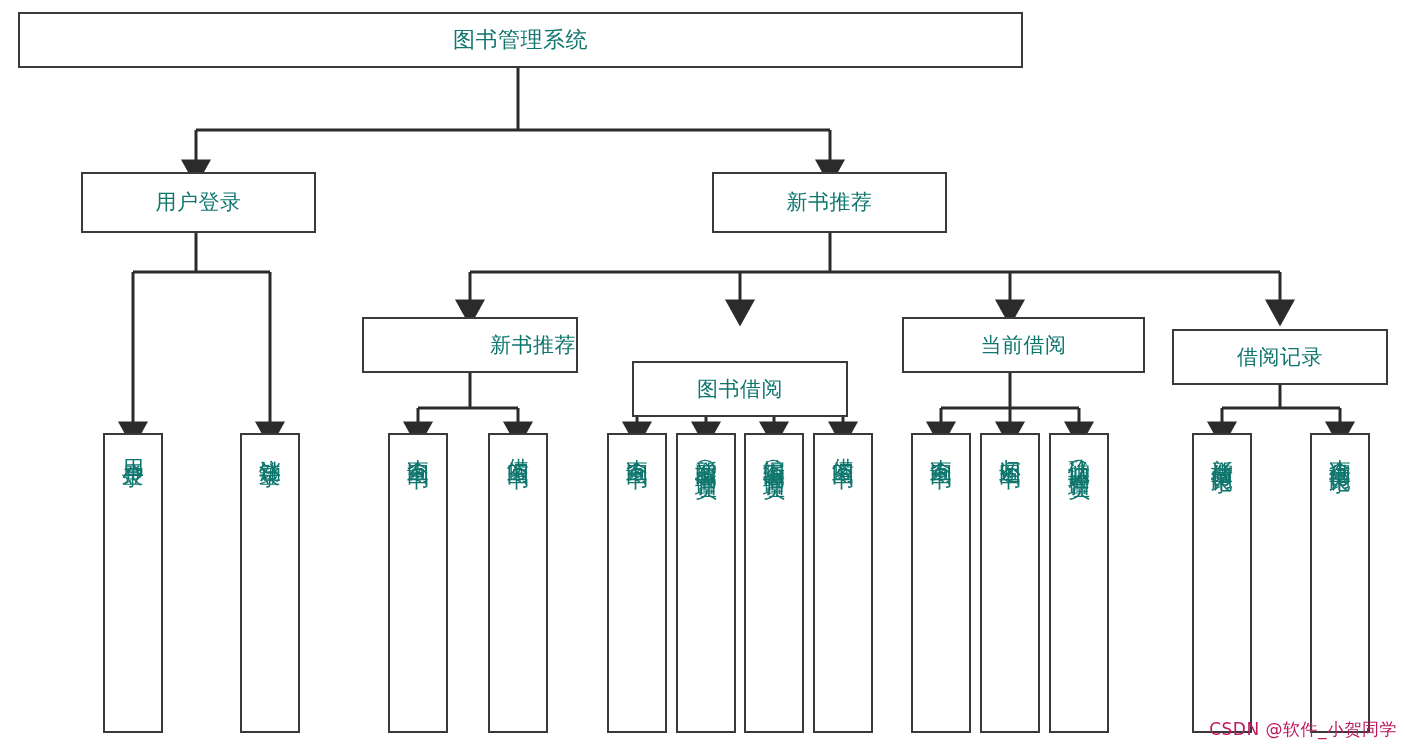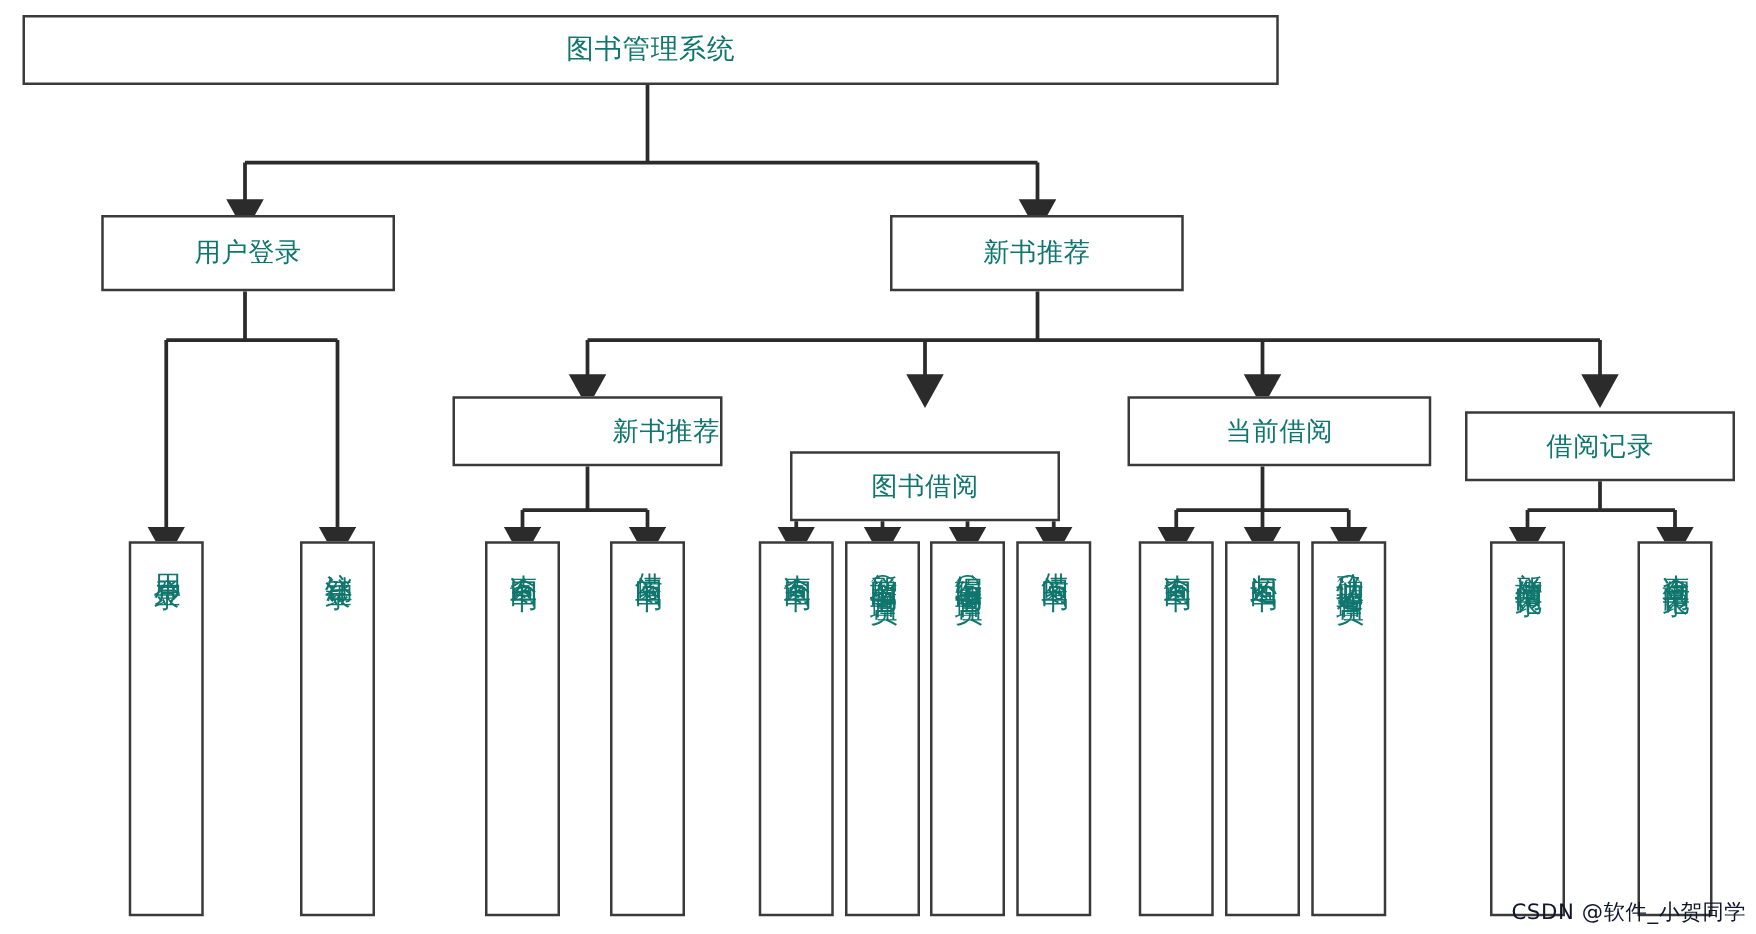--- a/index.html
+++ b/index.html
@@ -54,21 +54,21 @@
     font-size:22px;
     line-height:1.0;
     letter-spacing:3px;
     white-space:nowrap;
   }
   #watermark{
     position:absolute;
     right:8px;
     bottom:6px;
     font-size:17px;
-    color:#0f172a;
+    color:#be185d;
     letter-spacing:0.5px;
     white-space:nowrap;
   }
 </style>
 </head>
 <body>
 
 <div id="canvas">
 
   <svg id="wires" viewBox="0 0 1405 747">

